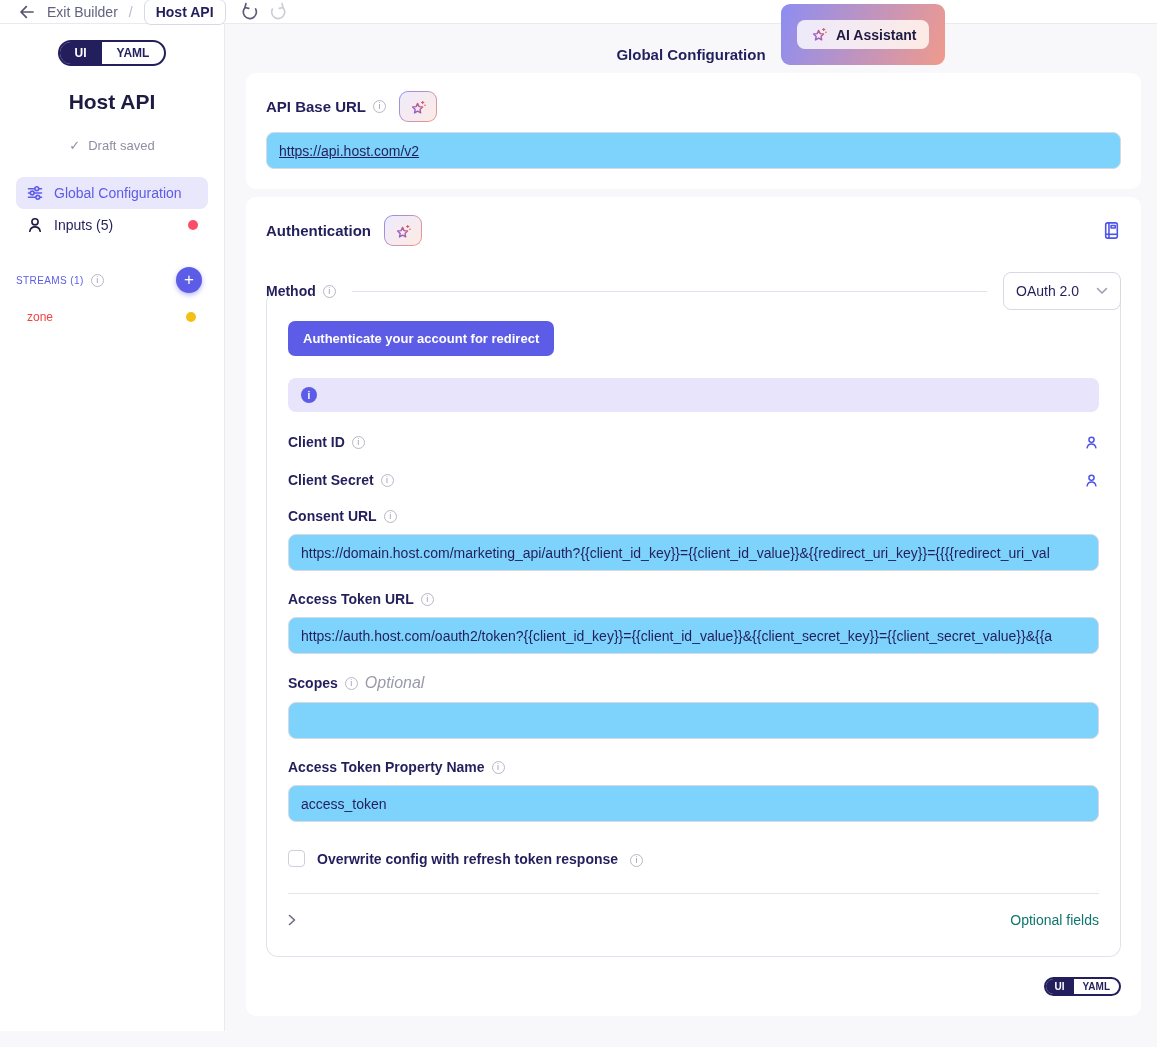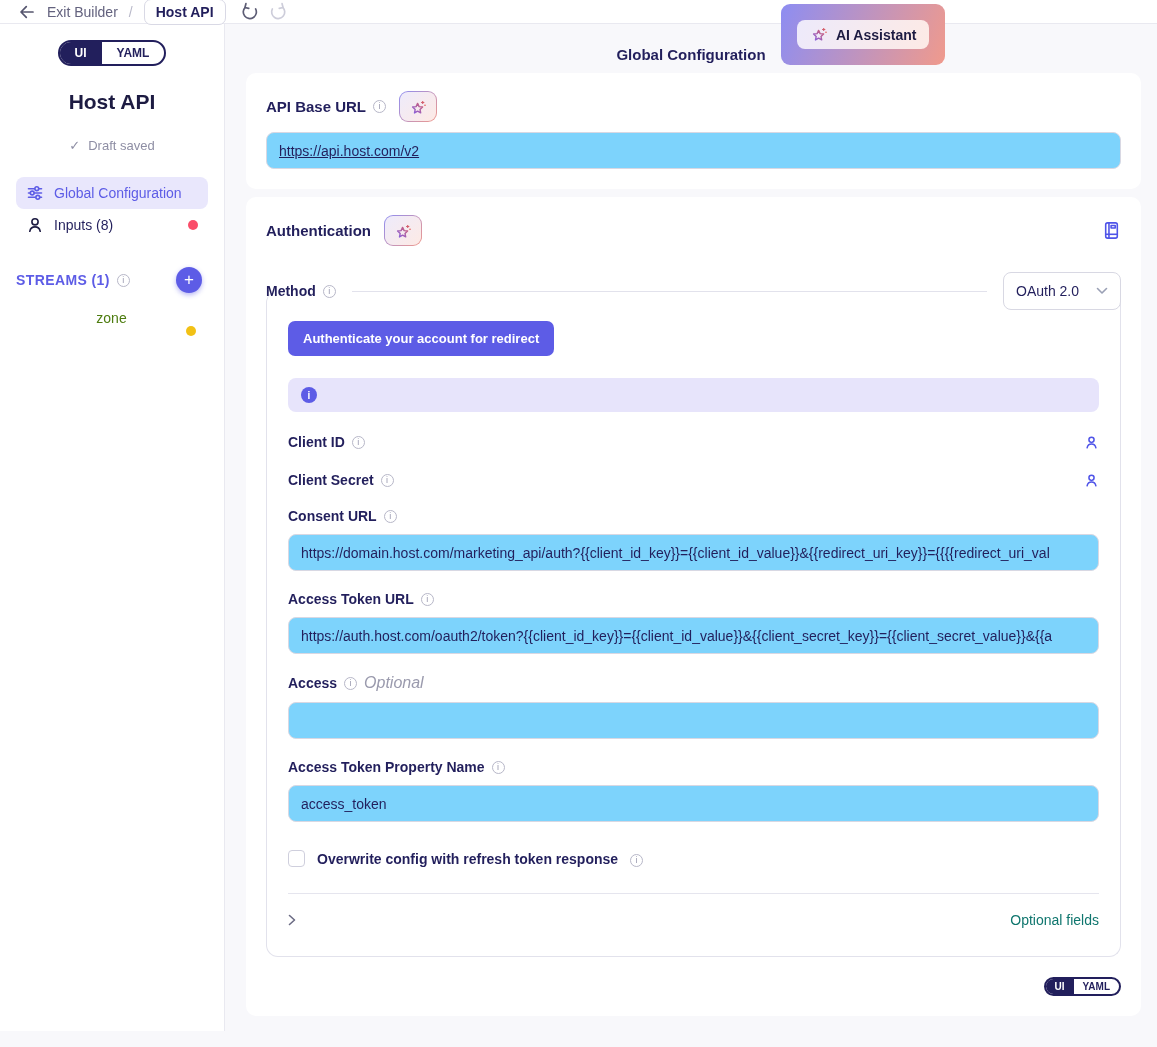--- a/index.html
+++ b/index.html
@@ -57,27 +57,27 @@
   .sb-check { font-size: 13px; color: #8e8ea4; }
 
   .sb-nav { margin: 24px 16px 0; }
   .nav-item { display: flex; align-items: center; gap: 10px; padding: 7px 10px; border-radius: 8px; font-size: 14px; cursor: pointer; }
   .nav-item.sel { background: #e9e7fc; color: #5d5ce6; }
   .dot { width: 10px; height: 10px; border-radius: 50%; margin-left: auto; }
   .dot.red { background: #fa4d69; }
   .dot.yellow { background: #f2c115; }
 
   .streams-row { display: flex; align-items: center; margin: 26px 16px 0 16px; }
-  .streams-label { font-size: 14px; font-weight: 700; color: #5d5ce6; letter-spacing: 0.4px; }
+  .streams-label { font-size: 10px; font-weight: 400; color: #5d5ce6; letter-spacing: 0.4px; }
   .add-btn {
     width: 26px; height: 26px; border-radius: 50%; background: #5d5ce6; color: #fff;
     display: flex; align-items: center; justify-content: center; font-size: 17px; font-weight: 400;
     margin-left: auto; margin-right: 6px; cursor: pointer; box-shadow: 0 2px 5px rgba(93,92,230,.45);
   }
-  .stream-item { display: flex; align-items: center; margin: 12px 16px 0; padding: 5px 12px 5px 11px; font-size: 14px; cursor: pointer; color: #4d7c0f; flex-direction: column; }
+  .stream-item { display: flex; align-items: center; margin: 12px 16px 0; padding: 5px 12px 5px 11px; font-size: 12px; cursor: pointer; color: #ef4444; }
 
   
   .main-heading { text-align: center; font-size: 15px; font-weight: 700; margin-top: 22px; color: #221f5c; }
   .cards { padding: 10px 16px 0 21px; }
   .card { background: #fff; border-radius: 10px; padding: 18px 20px 20px; }
   .card + .card { margin-top: 8px; }
 
   .label-row { display: flex; align-items: center; }
   .field-label { font-size: 14px; font-weight: 700; color: #221f5c; }
   .section-label { font-size: 15px; font-weight: 700; color: #221f5c; }
@@ -226,21 +226,21 @@
         <span>Global Configuration</span>
       </div>
 
       <div class="nav-item">
         <svg width="18" height="18" viewBox="0 0 18 18">
           <g fill="none" stroke="#1d1b42" stroke-width="1.6" stroke-linecap="round">
             <circle cx="9" cy="5.8" r="3.1"></circle>
             <path d="M3.8 15.3 C4.4 12.3 6.4 10.9 9 10.9 C11.6 10.9 13.6 12.3 14.2 15.3"></path>
           </g>
         </svg>
-        <span>Inputs (8)</span>
+        <span>Inputs (5)</span>
         <span class="dot red"></span>
       </div>
     </div>
 
     <div class="streams-row">
       <span class="streams-label">STREAMS (1)</span>
       <span class="info-circle">i</span>
       <span class="add-btn">
         <span>+</span>
       </span>
@@ -350,21 +350,21 @@
           <div class="field-group">
             <div class="label-row">
               <span class="field-label">Access Token URL</span>
               <span class="info-circle">i</span>
             </div>
             <input class="text-input" value="https://auth.host.com/oauth2/token?{{client_id_key}}={{client_id_value}}&amp;{{client_secret_key}}={{client_secret_value}}&amp;{{a" style="">
           </div>
 
           <div class="field-group">
             <div class="label-row">
-              <span class="field-label">Access</span>
+              <span class="field-label">Scopes</span>
               <span class="info-circle">i</span>
               <span class="optional-tag">Optional</span>
             </div>
             <input class="text-input" value="" style="">
           </div>
 
           <div class="field-group">
             <div class="label-row">
               <span class="field-label">Access Token Property Name</span>
               <span class="info-circle">i</span>

